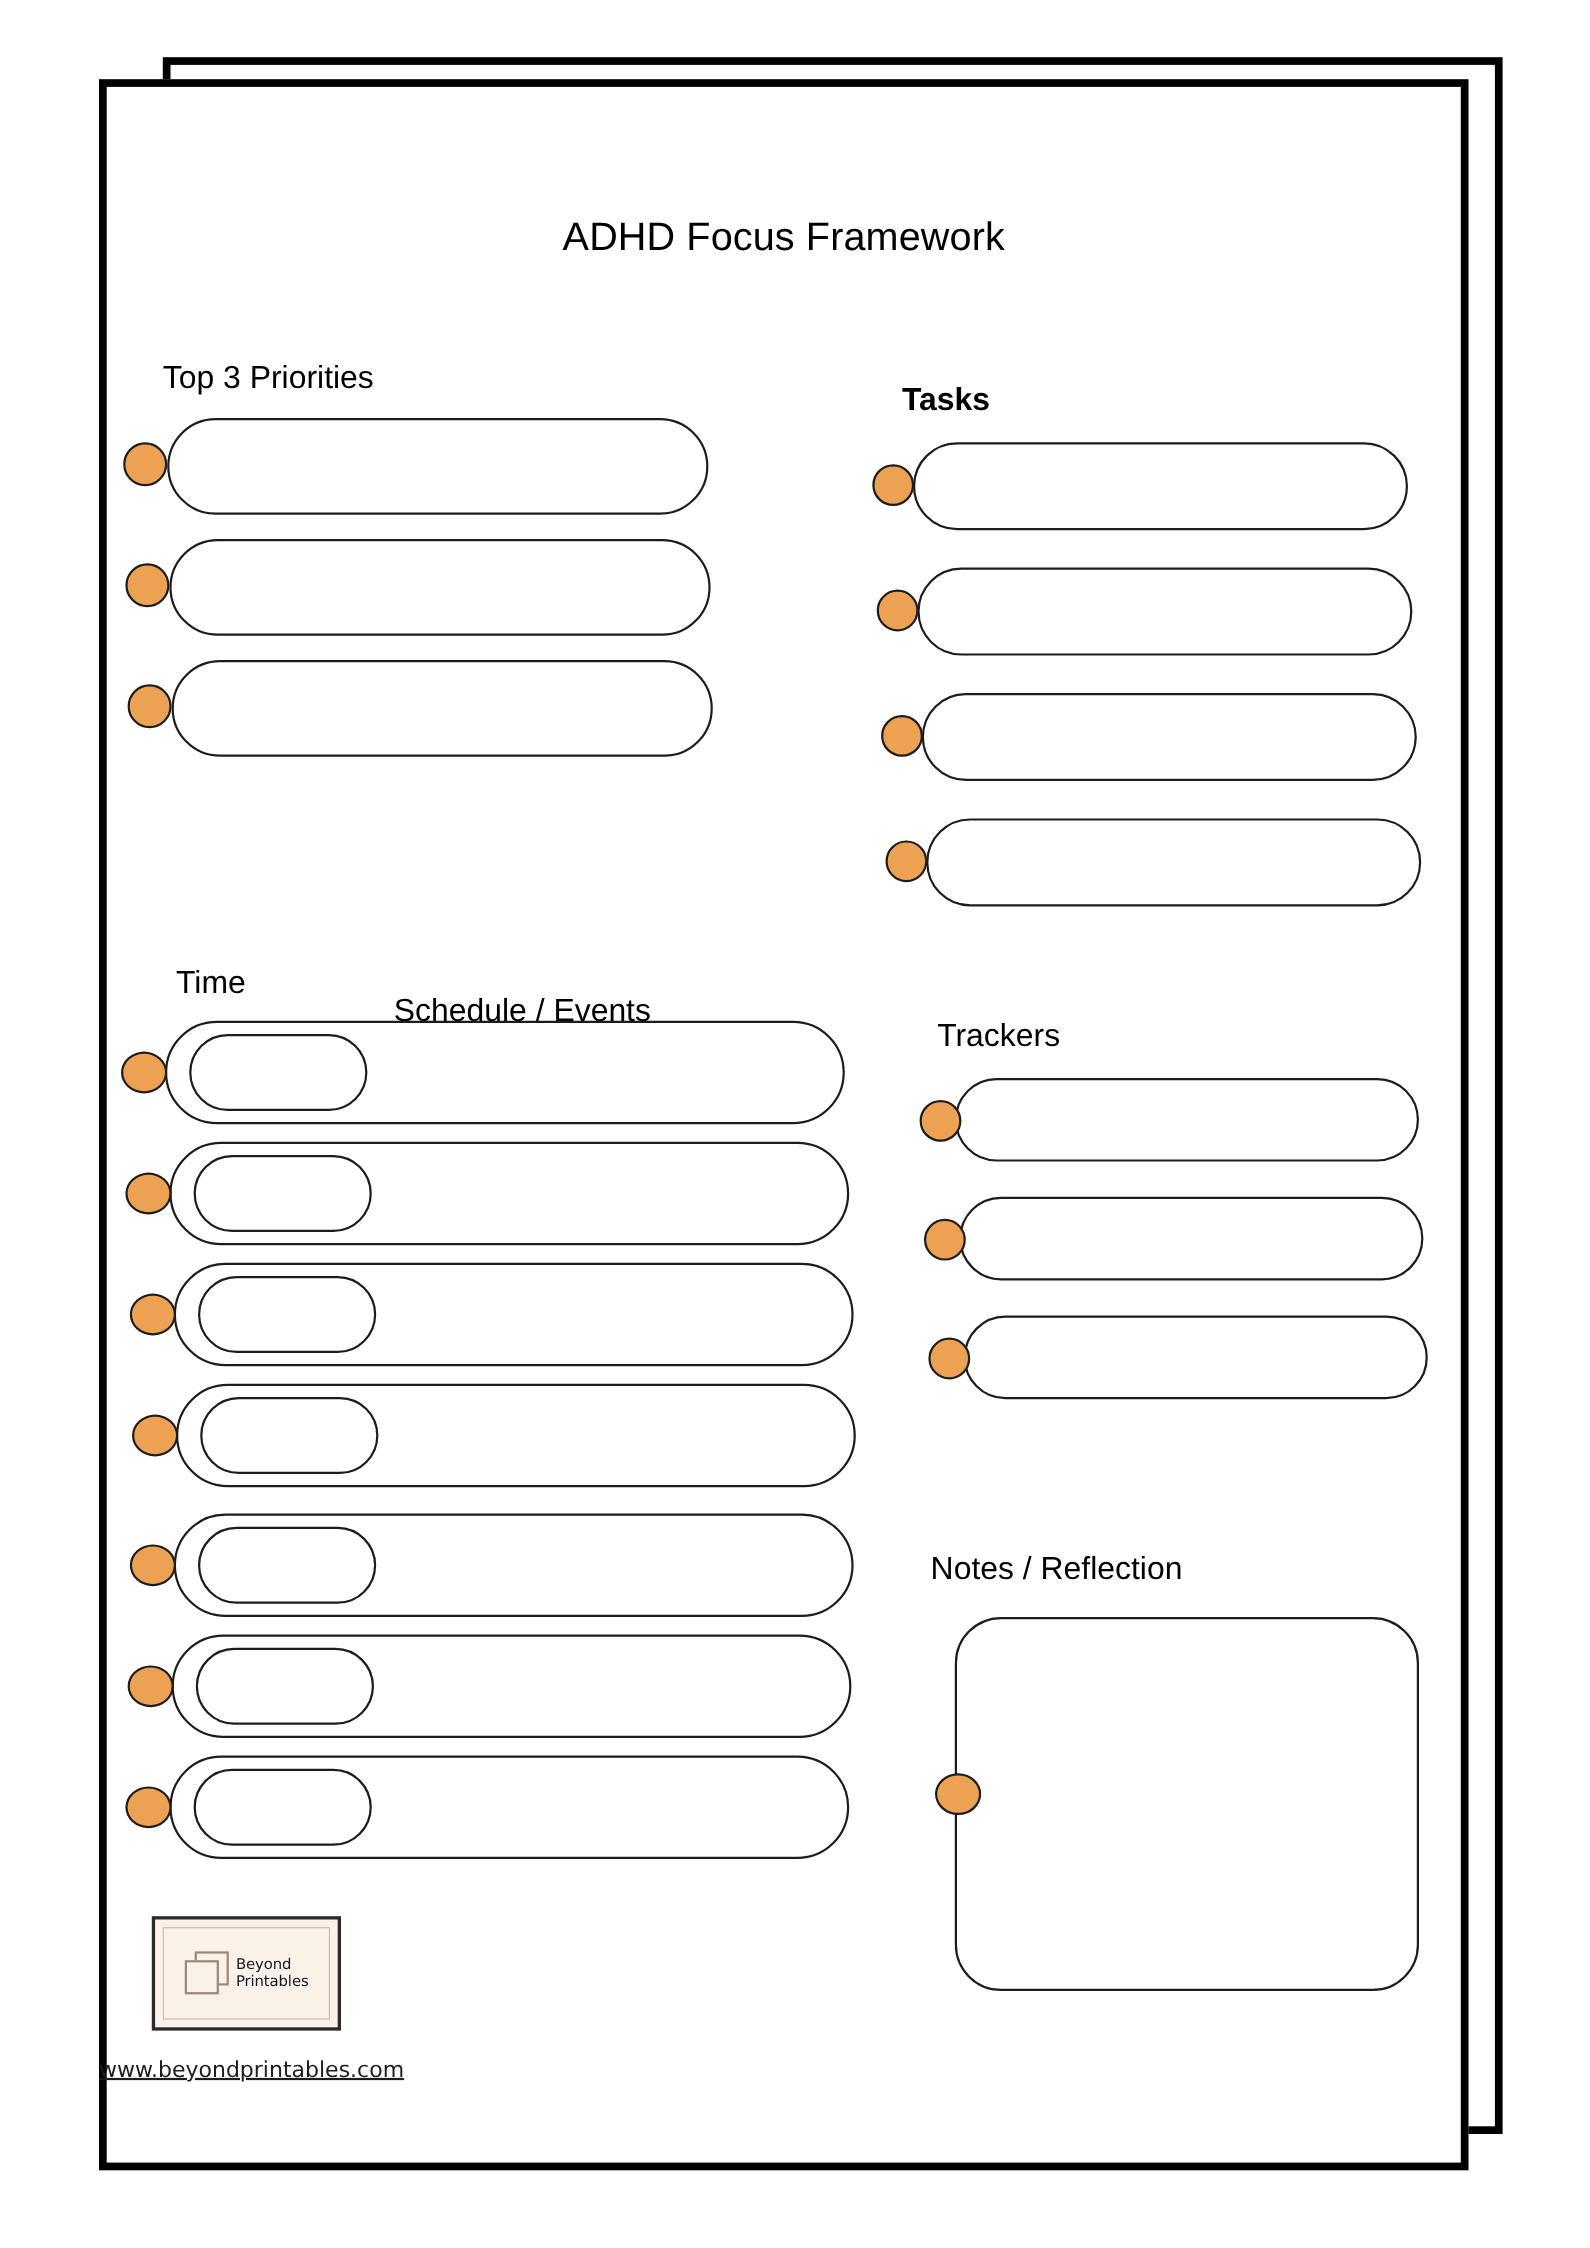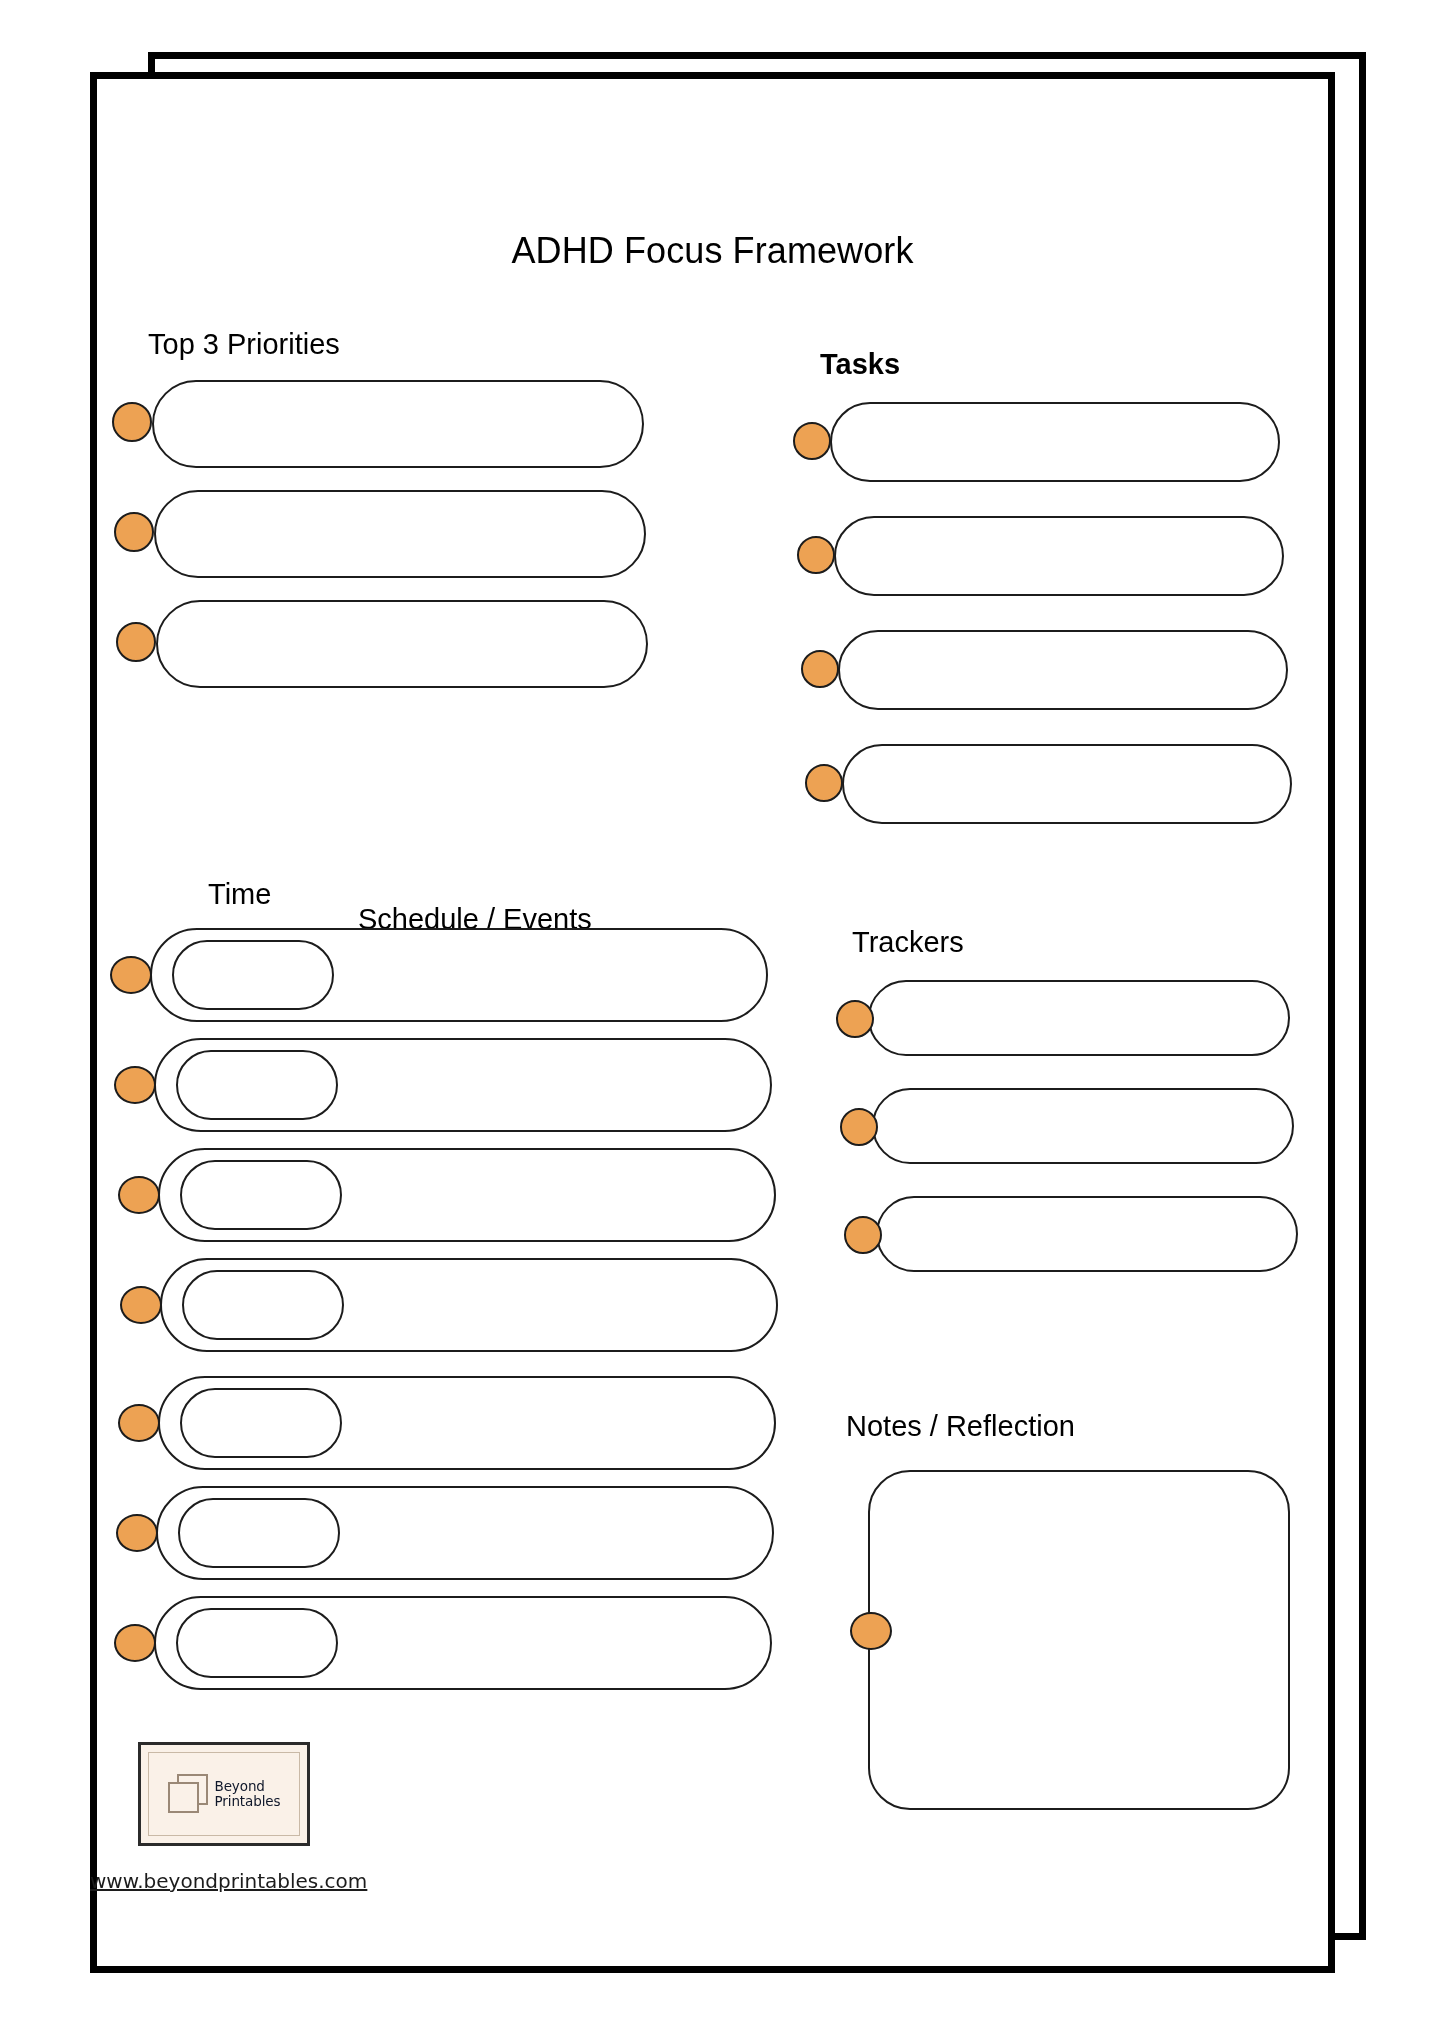--- a/index.html
+++ b/index.html
@@ -58,21 +58,20 @@
   .doc-title {
     position: absolute;
     left: 0;
     top: 122px;
     width: 100%;
     text-align: center;
     font-size: 36px;
     font-weight: 400;
     letter-spacing: 0.1px;
     white-space: nowrap;
-    margin-top: 36px;
   }
   .doc-subtitle {
     position: absolute;
     left: 0;
     top: 172px;
     width: 100%;
     text-align: center;
     font-size: 15.5px;
     font-weight: 400;
     white-space: nowrap;
@@ -232,21 +231,21 @@
 
     <div class="pill" style="left:744px; top:444px; width:450px; height:80px;"></div>
     <div class="dot" style="left:707px; top:464px; width:38px; height:38px;"></div>
 
     <div class="pill" style="left:748px; top:558px; width:450px; height:80px;"></div>
     <div class="dot" style="left:711px; top:578px; width:38px; height:38px;"></div>
 
     <div class="pill" style="left:752px; top:672px; width:450px; height:80px;"></div>
     <div class="dot" style="left:715px; top:692px; width:38px; height:38px;"></div>
 
-    <div class="sect-title" style="left:70px; top:808px;margin-left:48px;">Time</div>
+    <div class="sect-title" style="left:70px; top:808px;">Time</div>
     <div class="sect-title" style="left:268px; top:808px;margin-top:25px;">Schedule / Events</div>
 
     <div class="pill" style="left:60px; top:856px; width:618px; height:94px;"></div>
     <div class="inner-pill" style="left:82px; top:868px; width:162px; height:70px;"></div>
     <div class="dot" style="left:20px; top:884px; width:42px; height:38px;"></div>
 
     <div class="pill" style="left:64px; top:966px; width:618px; height:94px;"></div>
     <div class="inner-pill" style="left:86px; top:978px; width:162px; height:70px;"></div>
     <div class="dot" style="left:24px; top:994px; width:42px; height:38px;"></div>
 

